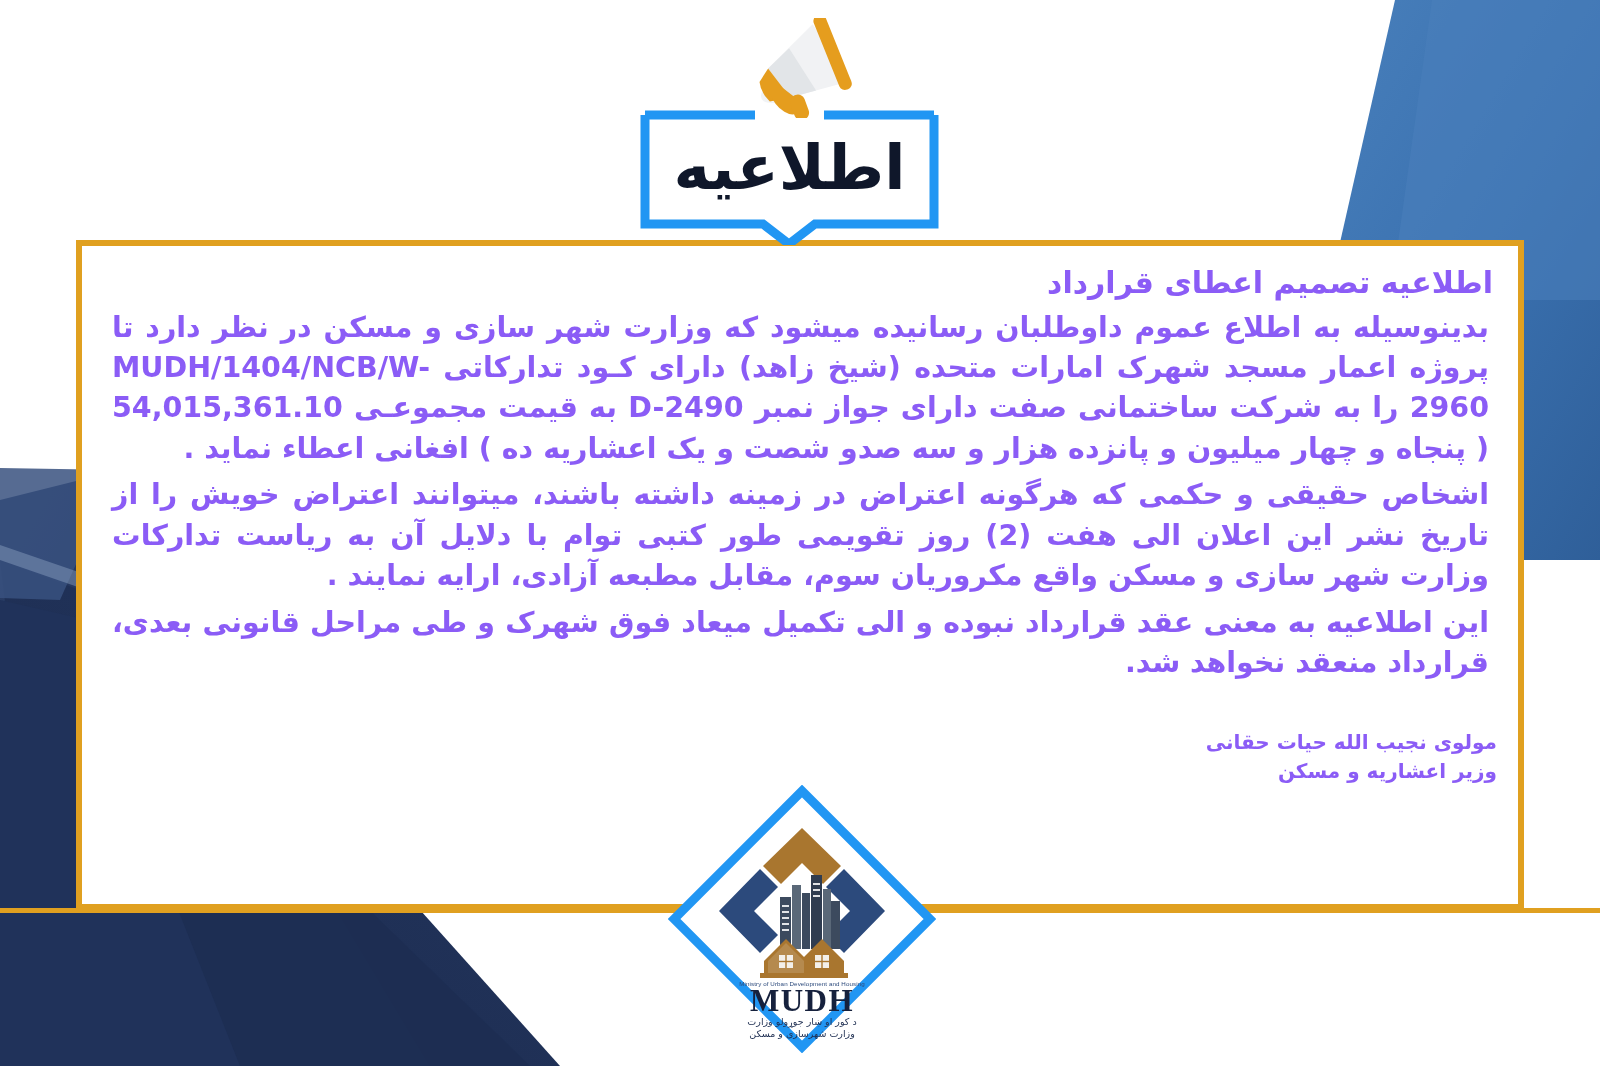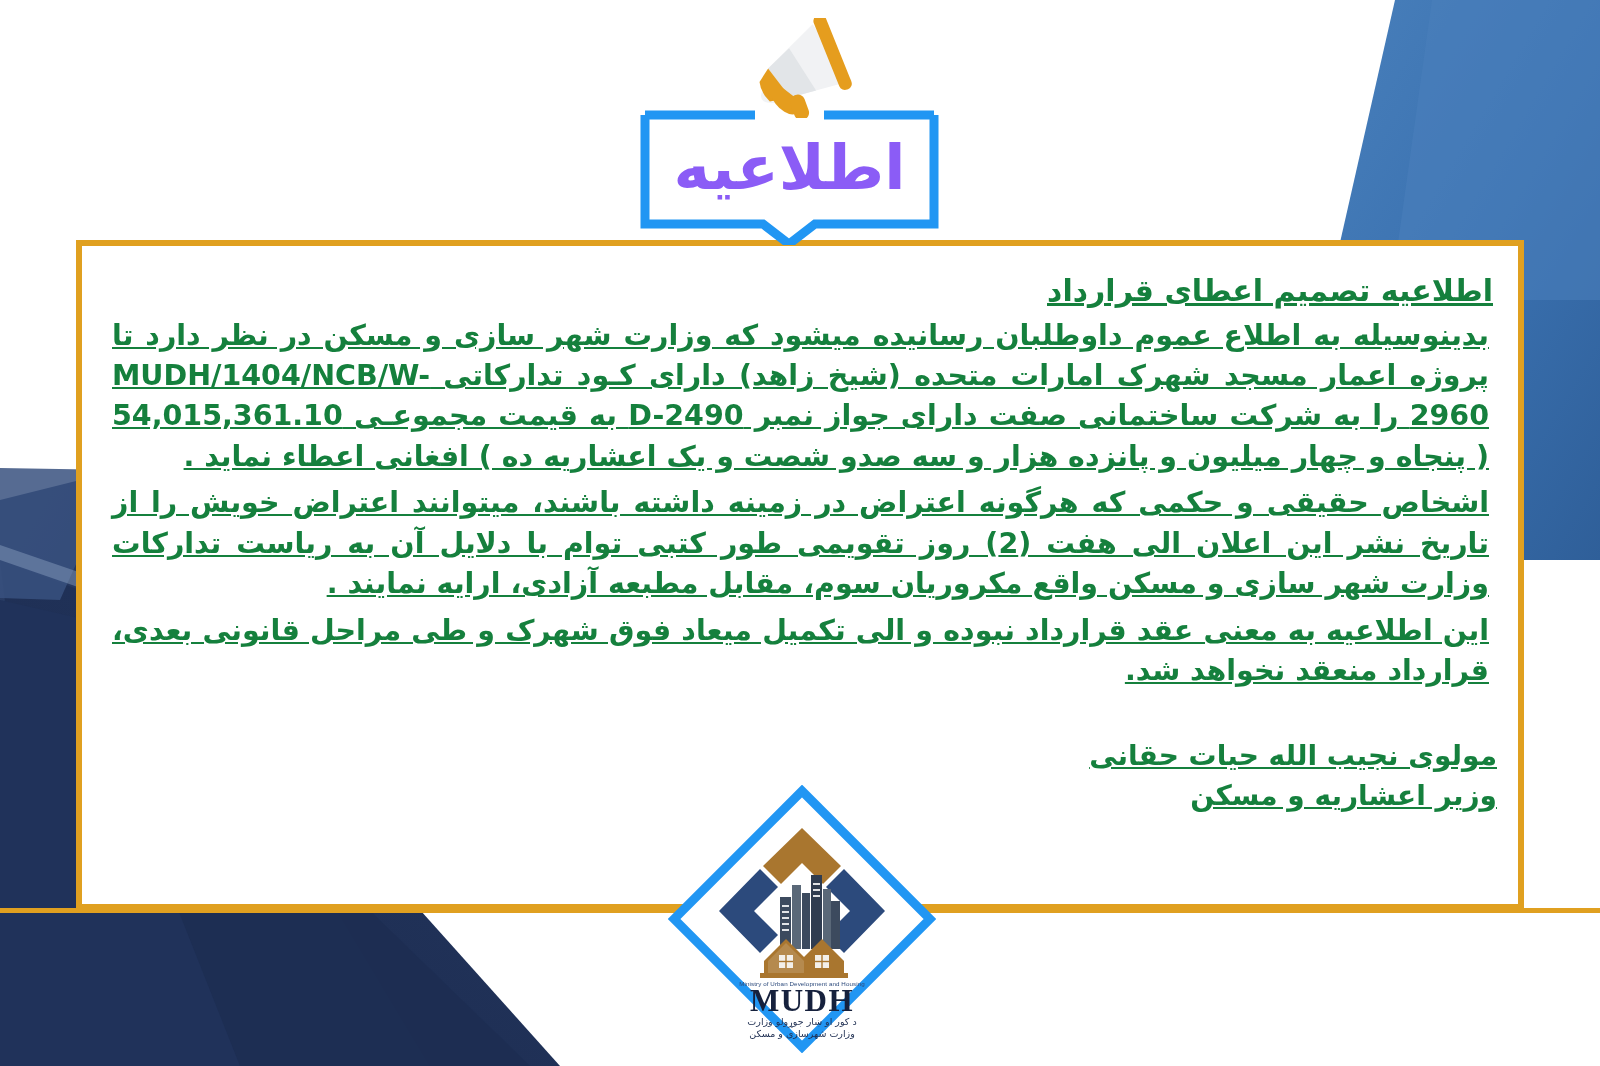--- a/index.html
+++ b/index.html
@@ -40,64 +40,63 @@
     left:637px;top:107px;
     width:305px;height:138px;
     z-index:5;
   }
   .bubble-svg{position:absolute;left:0;top:0;}
   .bubble-label{
     position:absolute;
     left:0;top:0;
     width:305px;height:122px;
     display:flex;align-items:center;justify-content:center;
-    color:#8b5cf6;
+    color:#0f172a;
     font-size:62px;
     font-weight:bold;
     letter-spacing:-1px;
     line-height:1;
     z-index:6;
   }
   .megaphone{
     position:absolute;
     left:748px;top:18px;
     width:110px;height:100px;
     z-index:6;
   }
 
   
   .body-text{
     position:absolute;
-    left:30px;top:18px;
+    left:30px;top:10px;
     width:1385px;
     direction:rtl;
     text-align:justify;
-    color:#15803d;
+    color:#8b5cf6;
     z-index:5;
-    text-decoration:underline;
   }
   .doc-title{
     font-size:30px;
     font-weight:bold;
     text-align:right;
     margin:8px 4px 6px 0;
     line-height:1.25;
   }
   .para{
     font-size:28.5px;
     font-weight:bold;
     line-height:1.42;
     margin:0 8px 6px 0;
     text-align:justify;
     text-align-last:right;
     letter-spacing:0px;
   }
   .sig{
     margin-top:44px;
-    font-size:28px;
+    font-size:20px;
     font-weight:bold;
     line-height:1.45;
     text-align:right;
   }
   .sig div{margin:0;}
 
   
   .logo{
     position:absolute;
     left:668px;top:785px;

